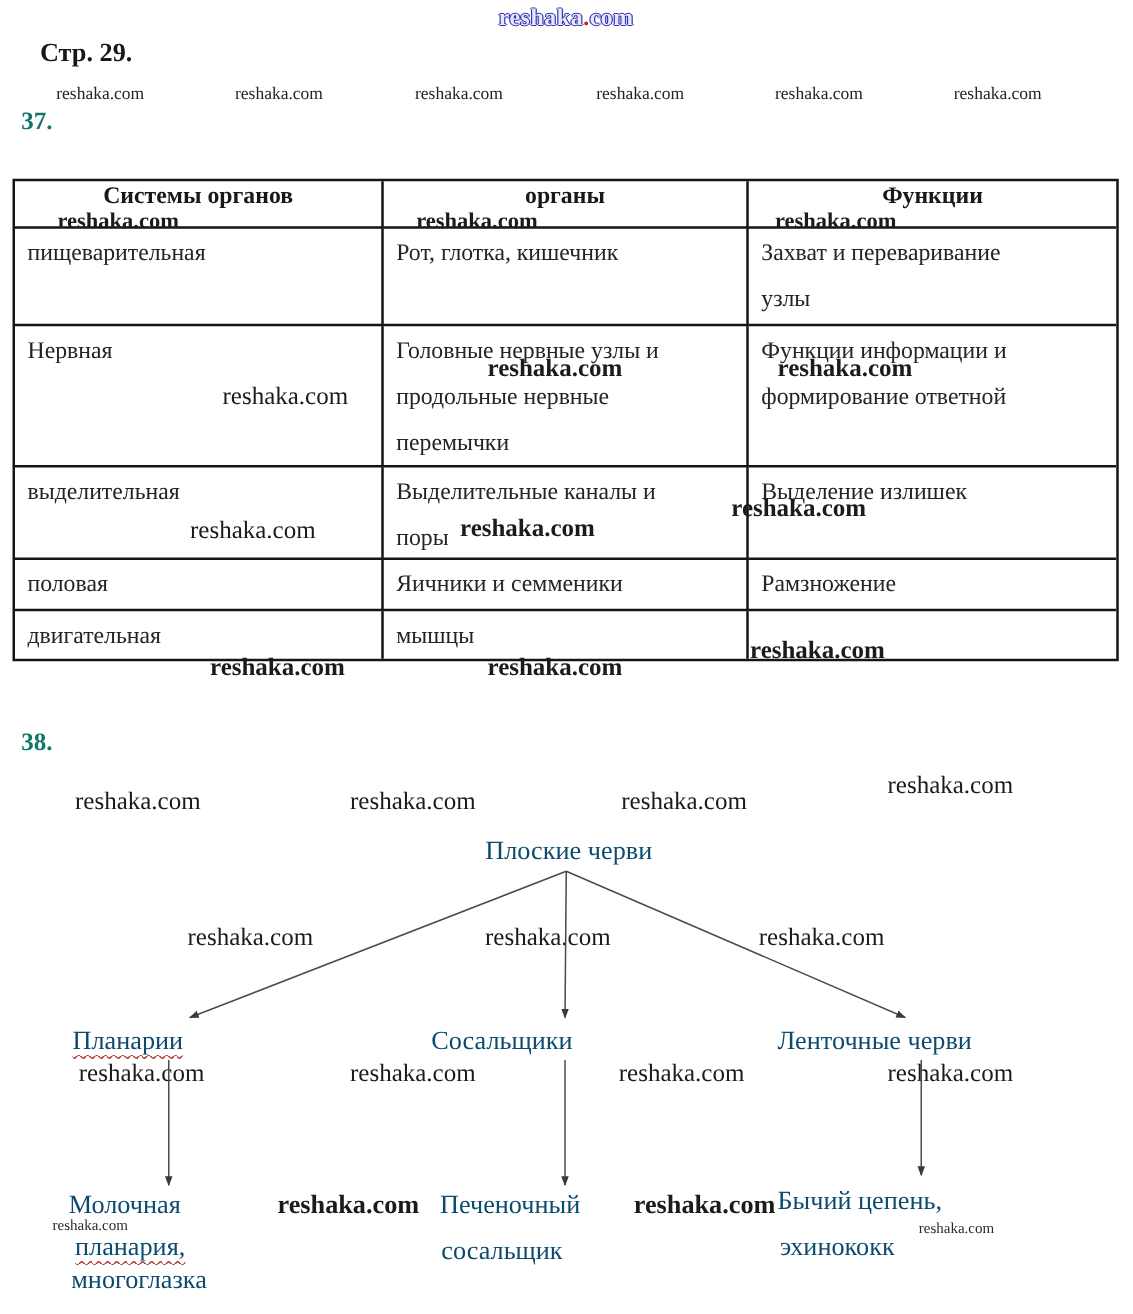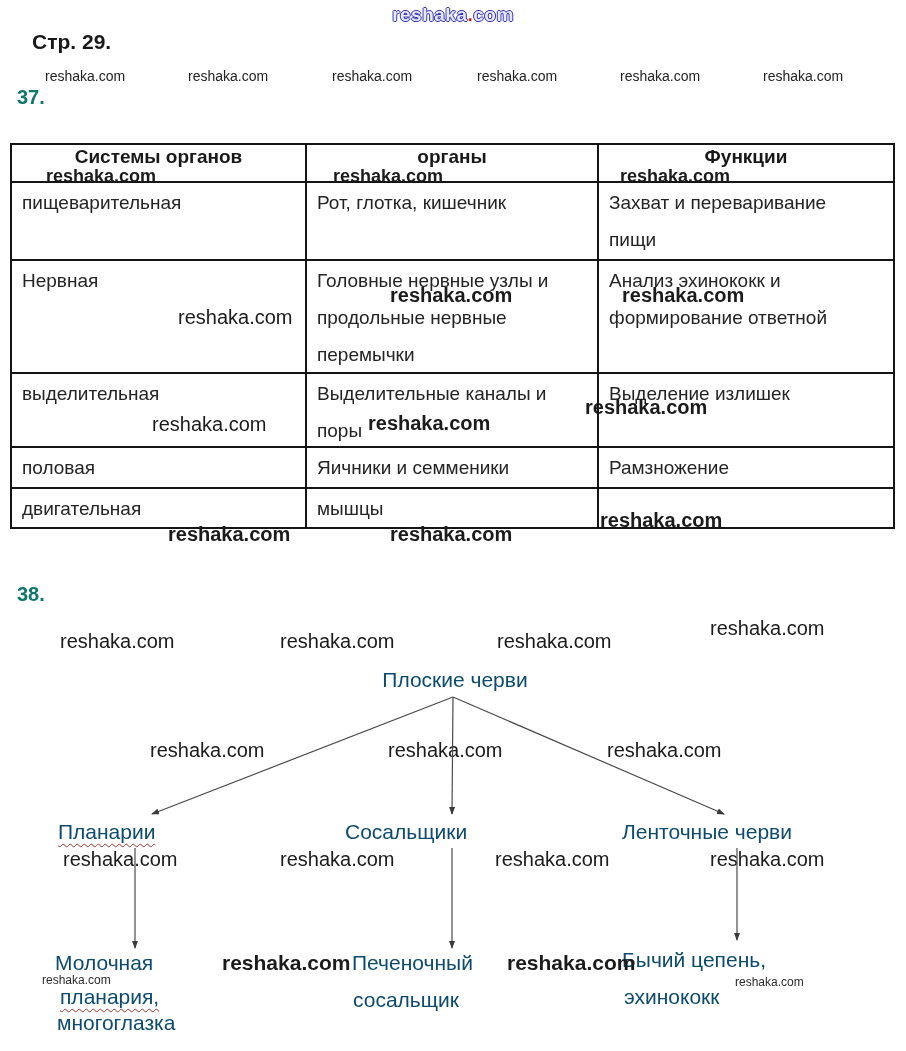--- a/index.html
+++ b/index.html
@@ -1,18 +1,18 @@
 <!DOCTYPE html>
 <html><head>
 <meta charset="utf-8">
 <style>
   html,body { margin:0; padding:0; background:#fff; }
   .page {
     position:relative; width:906px; height:1051px; background:#ffffff;
-    font-family:Liberation Sans, sans-serif; color:#1f1f1f; overflow:hidden;
+    font-family:Liberation Serif, serif; color:#1f1f1f; overflow:hidden;
   }
   .abs { position:absolute; white-space:nowrap; }
 
   
   .page-label { font-size:21px; font-weight:700; color:#181818; }
   .task-label { font-size:20px; font-weight:600; color:#0f766e; }
 
   
   .wm { position:absolute; white-space:nowrap; color:#1b1b1b; font-size:20px; font-weight:400; }
   .wm.sm  { font-size:14px; color:#232323; }
@@ -79,33 +79,33 @@
     <div class="tc th cr">Функции</div>
 
     <div class="tc">
         <div class="ln">пищеварительная</div>
       </div>
     <div class="tc">
         <div class="ln">Рот, глотка, кишечник</div>
       </div>
     <div class="tc cr">
         <div class="ln">Захват и переваривание</div>
-        <div class="ln">пищи</div>
+        <div class="ln">узлы</div>
       </div>
 
     <div class="tc">
         <div class="ln">Нервная</div>
       </div>
     <div class="tc">
         <div class="ln">Головные нервные узлы и</div>
         <div class="ln">продольные нервные</div>
         <div class="ln">перемычки</div>
       </div>
     <div class="tc cr">
-        <div class="ln">Анализ эхинококк и</div>
+        <div class="ln">Функции информации и</div>
         <div class="ln">формирование ответной</div>
       </div>
 
     <div class="tc">
         <div class="ln">выделительная</div>
       </div>
     <div class="tc">
         <div class="ln">Выделительные каналы и</div>
         <div class="ln">поры</div>
       </div>

